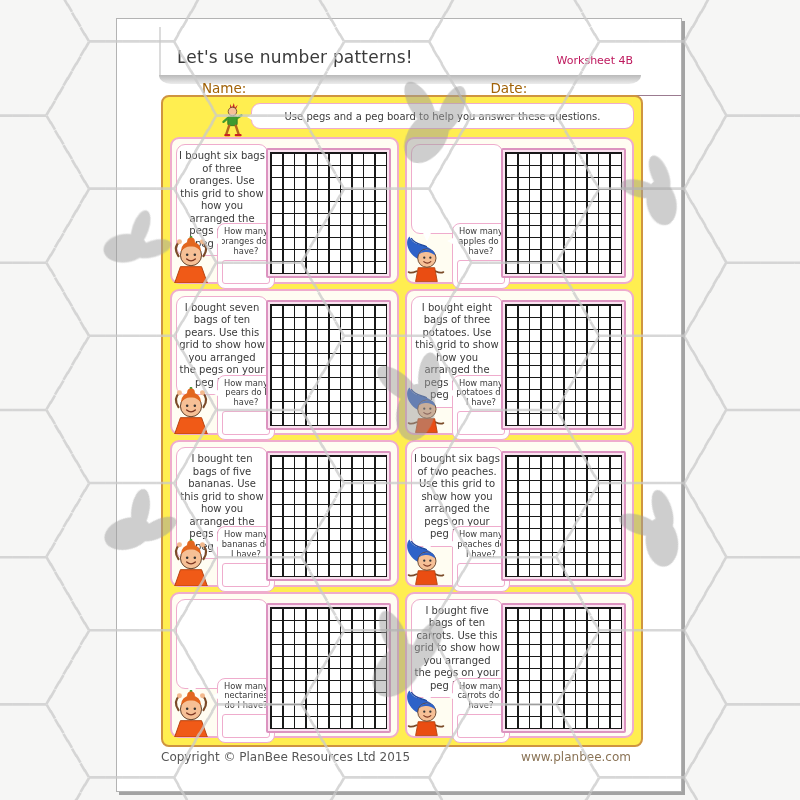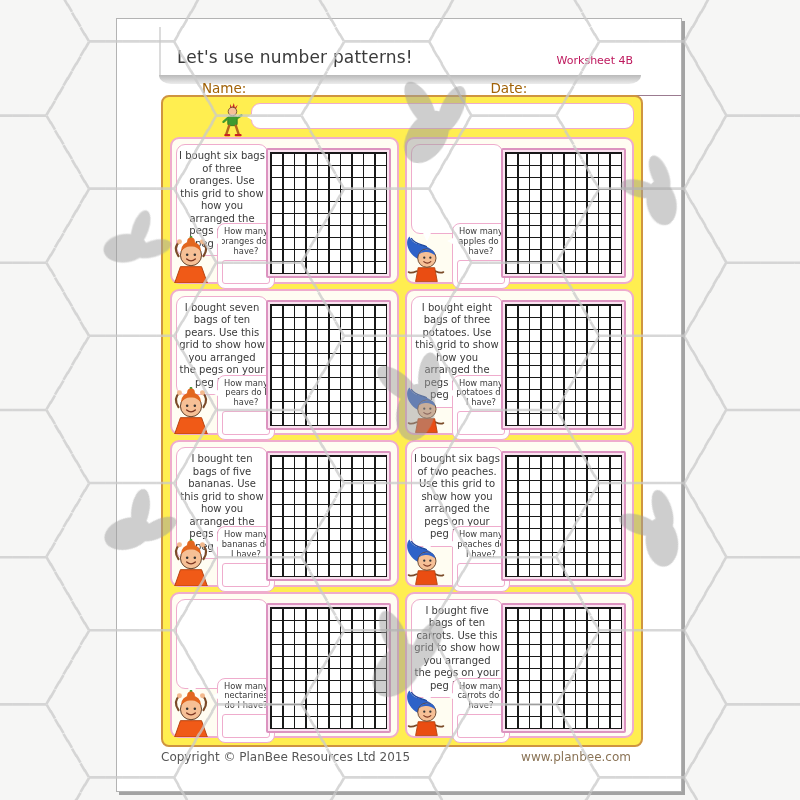--- a/index.html
+++ b/index.html
@@ -180,20 +180,21 @@
     </div>
 
     <div class="panel">
 
       <div class="banner">
         <svg class="banner-kid">
             <use href="#banner-kid-sym"></use>
           </svg>
         <div class="banner-bubble">
           <i class="banner-tail"></i>
+          <span>Use pegs and a peg board to help you answer these questions.</span>
         </div>
       </div>
 
       <div class="cards">
 
         <div class="card">
           <div class="q-bubble">
             <span>I bought six bags of three oranges. Use this grid to show how you arranged the pegs on your peg board.</span>
             <i class="tail-down"></i>
           </div>

